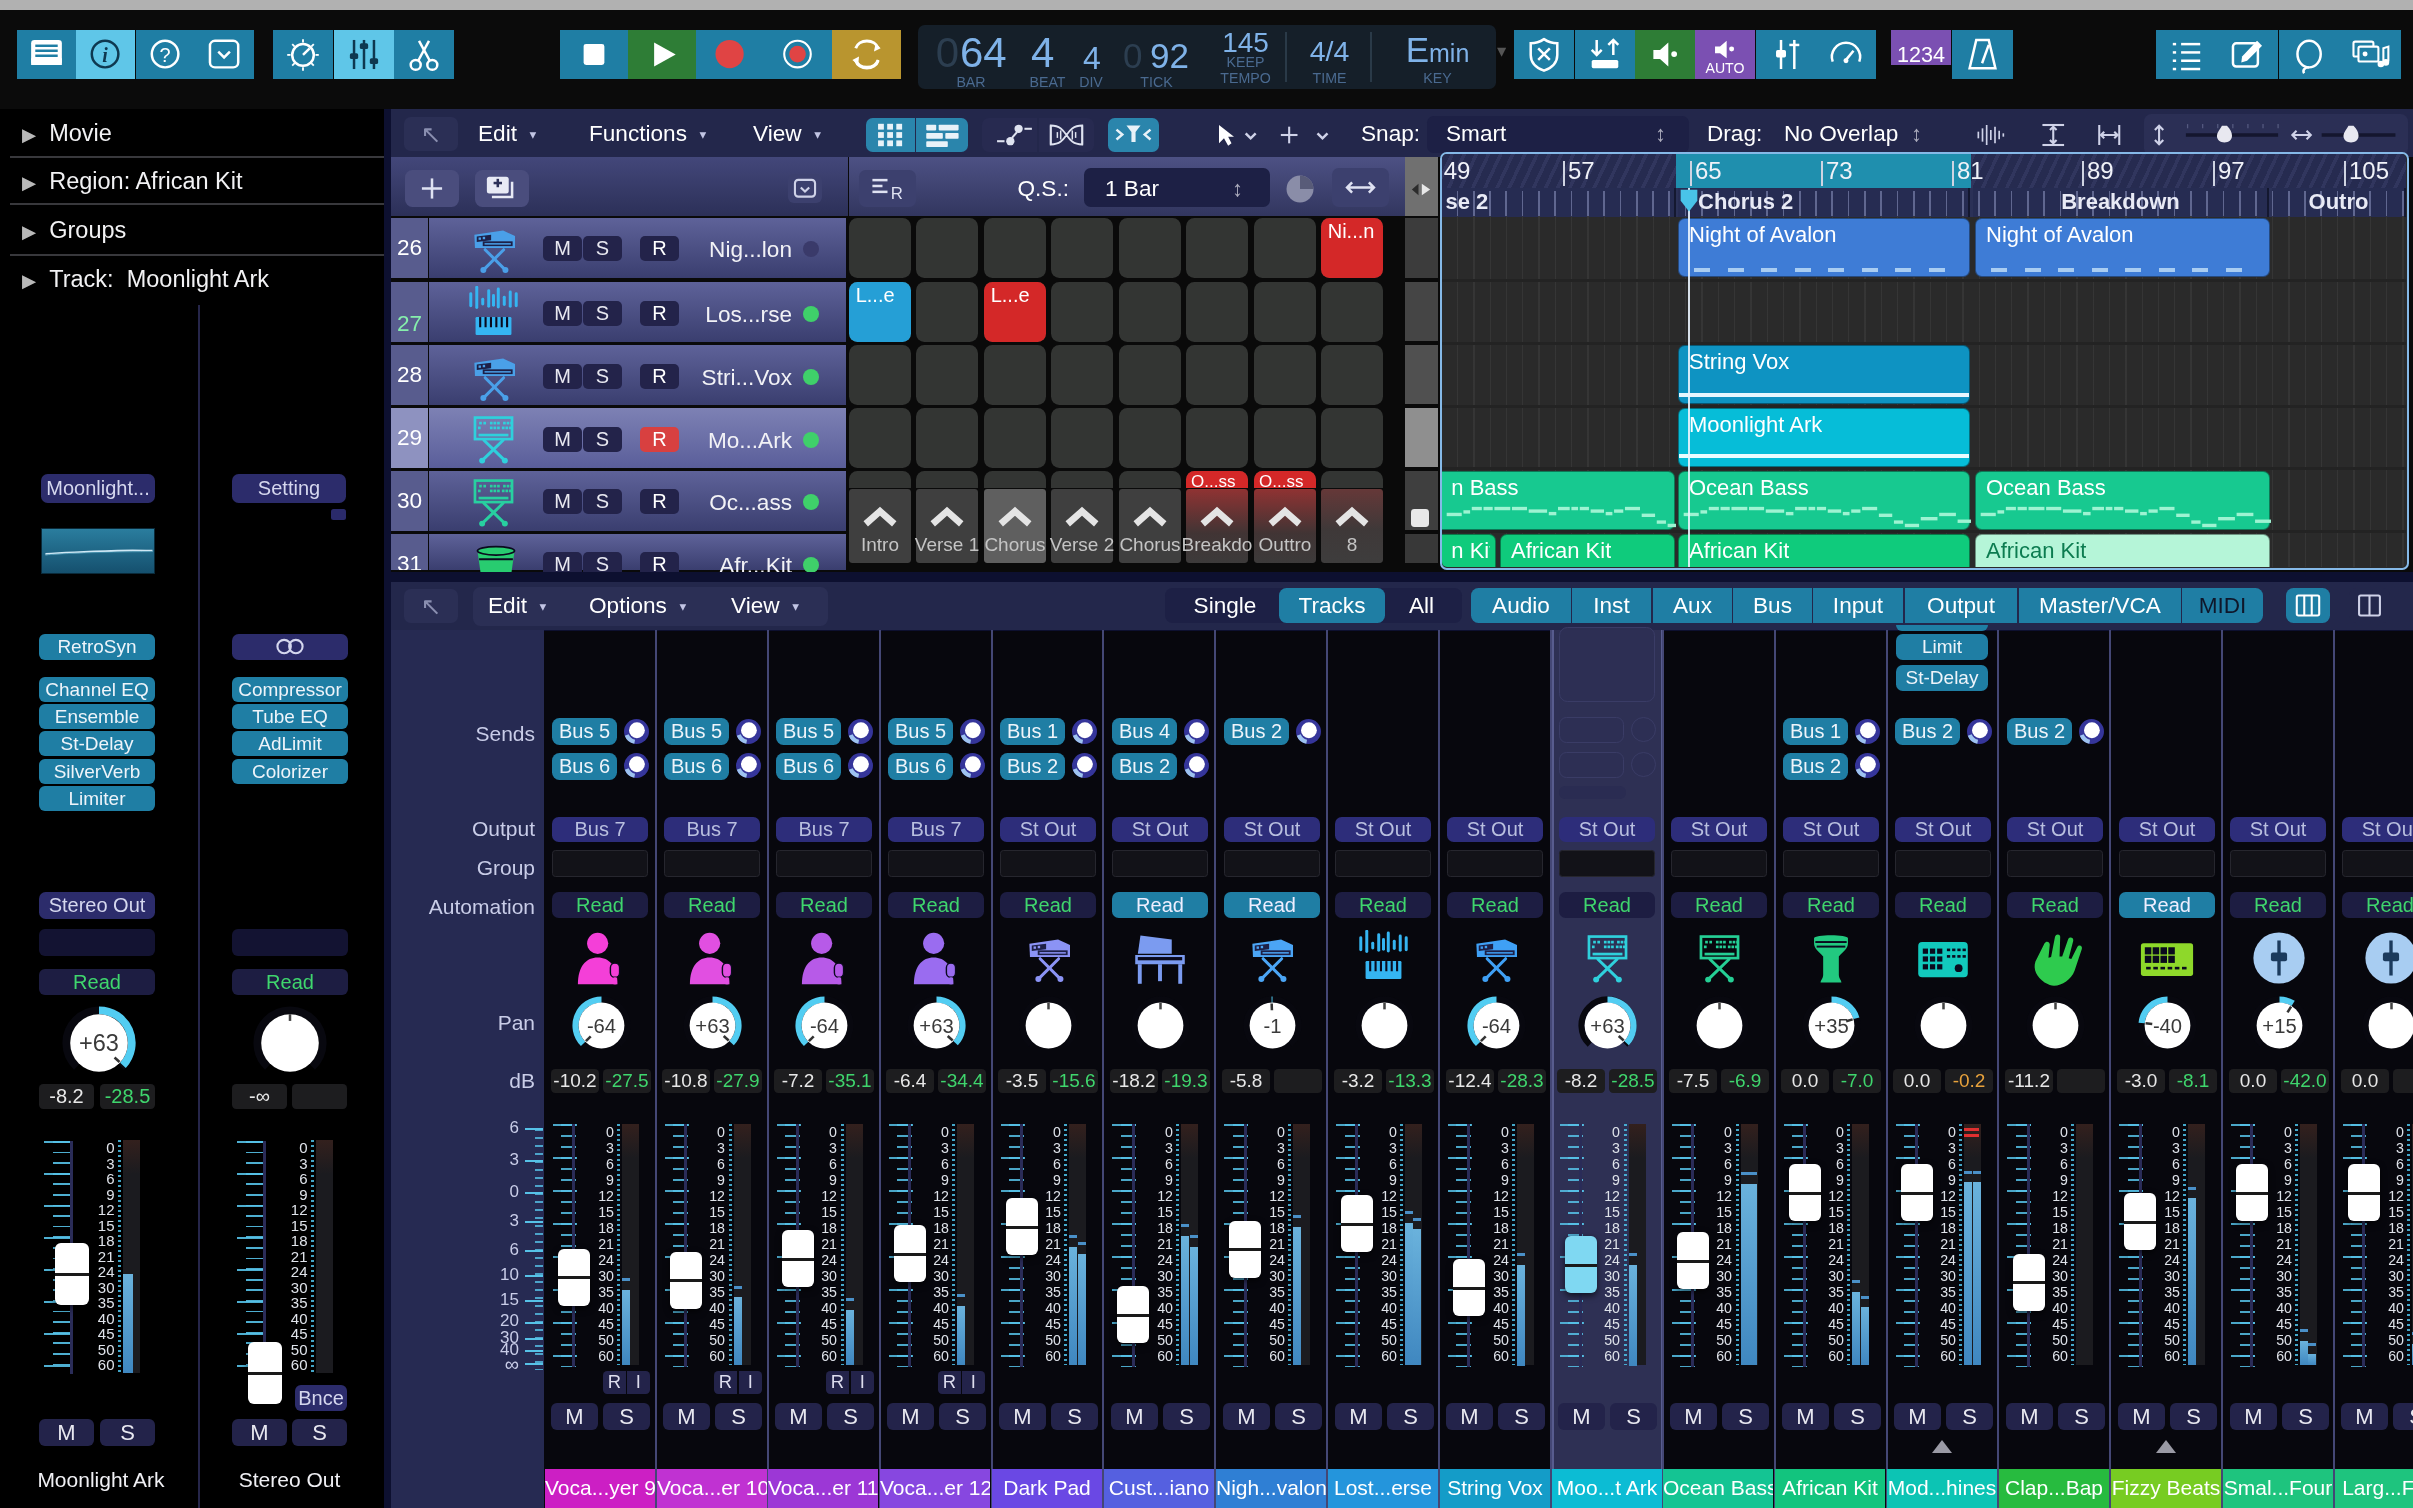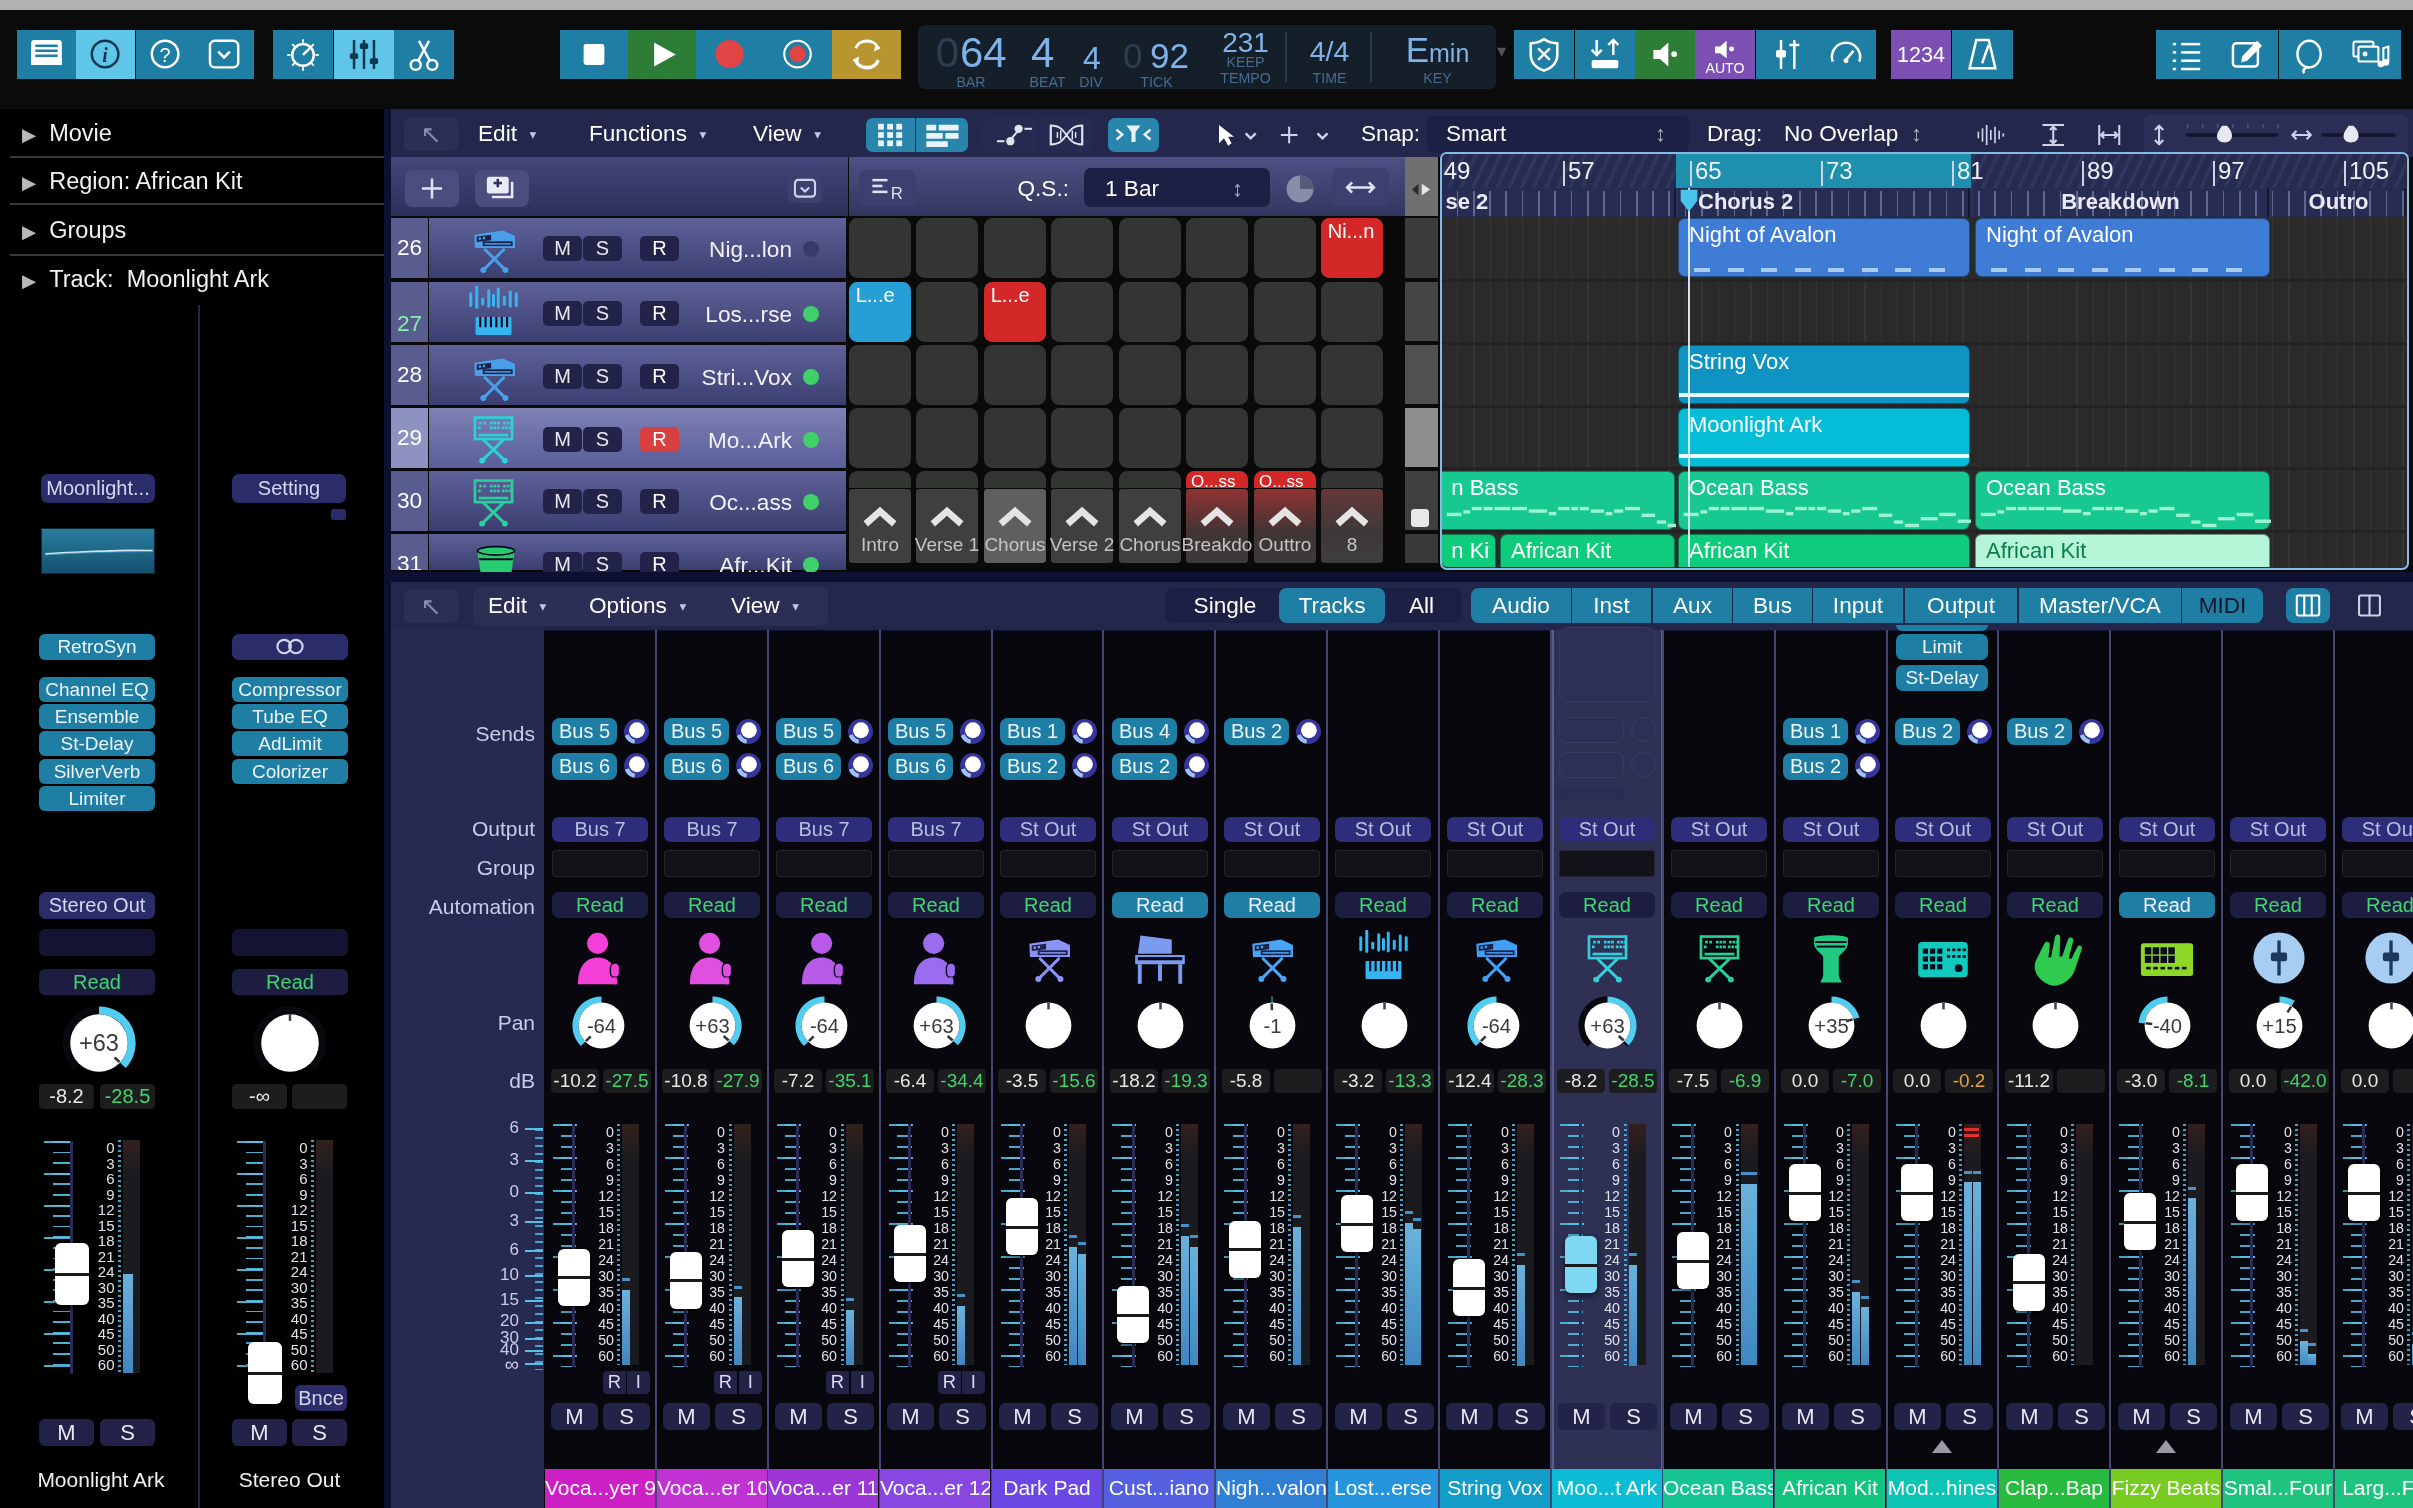--- a/index.html
+++ b/index.html
@@ -81,21 +81,21 @@
 <div style="left:925px;top:32px;width:34px;height:42px;color:#2c3e50;font-size:42px;line-height:42px;text-align:right;">0</div>
 <div style="left:960px;top:32px;width:101px;height:42px;color:#7fb2e8;font-size:42px;line-height:42px;">64</div>
 <div style="left:925px;top:74px;width:92px;height:15px;color:#4a6a90;font-size:14.2px;text-align:center;">BAR</div>
 <div style="left:1031px;top:32px;width:34px;height:42px;color:#7fb2e8;font-size:42px;line-height:42px;">4</div>
 <div style="left:1010px;top:74px;width:75px;height:15px;color:#4a6a90;font-size:14.2px;text-align:center;">BEAT</div>
 <div style="left:1083px;top:42px;width:50px;height:34px;color:#7fb2e8;font-size:32px;line-height:32px;">4</div>
 <div style="left:1066px;top:74px;width:50px;height:15px;color:#4a6a90;font-size:14.2px;text-align:center;">DIV</div>
 <div style="left:1123px;top:37px;width:30px;height:37px;color:#2c3e50;font-size:35px;line-height:37px;">0</div>
 <div style="left:1150px;top:37px;width:67px;height:37px;color:#7fb2e8;font-size:35px;line-height:37px;">92</div>
 <div style="left:1123px;top:74px;width:67px;height:15px;color:#4a6a90;font-size:14.2px;text-align:center;">TICK</div>
-<div style="left:1207px;top:28.5px;width:77px;height:28.5px;color:#7fb2e8;font-size:28px;line-height:28.5px;text-align:center;">231</div>
+<div style="left:1207px;top:28.5px;width:77px;height:28.5px;color:#7fb2e8;font-size:28px;line-height:28.5px;text-align:center;">145</div>
 <div style="left:1207px;top:54px;width:77px;height:15px;color:#4a6a90;font-size:14.2px;text-align:center;">KEEP</div>
 <div style="left:1207px;top:70px;width:77px;height:15px;color:#4a6a90;font-size:14.2px;text-align:center;">TEMPO</div>
 <div style="left:1285px;top:32px;width:1.7px;height:50px;background:#2a3a48;"></div>
 <div style="left:1291px;top:34px;width:77px;height:34px;color:#7fb2e8;font-size:28.5px;line-height:34px;text-align:center;">4/4</div>
 <div style="left:1291px;top:70px;width:77px;height:15px;color:#4a6a90;font-size:14.2px;text-align:center;">TIME</div>
 <div style="left:1370px;top:32px;width:1.7px;height:50px;background:#2a3a48;"></div>
 <div style="left:1379px;top:30px;width:117px;height:40px;color:#7fb2e8;font-size:35px;line-height:40px;text-align:center;">E<span style="font-size:25px;">min</span></div>
 <div style="left:1379px;top:70px;width:117px;height:15px;color:#4a6a90;font-size:14.2px;text-align:center;">KEY</div>
 <div style="left:1497px;top:40px;width:25px;height:25px;color:#555;font-size:18.4px;">▾</div>
 <div style="left:1514px;top:30px;width:60px;height:49px;background:#1f7ea4;border-radius:0;"><svg width="60" height="49" viewBox="0 0 72 59">
@@ -121,21 +121,21 @@
       <rect x="24" y="24" width="12" height="9" rx="2" fill="#fff"></rect>
       <line x1="46" y1="12" x2="46" y2="47" stroke="#fff" stroke-width="3"></line>
       <rect x="40" y="15" width="12" height="9" rx="2" fill="#fff" fill-opacity="0"></rect>
       <line x1="40" y1="18" x2="52" y2="18" stroke="#fff" stroke-width="3"></line>
     </svg></div>
 <div style="left:1816px;top:30px;width:60px;height:49px;background:#1f7ea4;border-radius:0;"><svg width="60" height="49" viewBox="0 0 72 59">
       <path d="M20 38 A 17 17 0 1 1 52 38" stroke="#fff" stroke-width="3" fill="none"></path>
       <line x1="36" y1="36" x2="45" y2="25" stroke="#fff" stroke-width="3"></line>
       <circle cx="36" cy="37" r="3" fill="#fff"></circle>
     </svg></div>
-<div style="left:1891px;top:30px;width:60px;height:49px;background:#7b50b2;border-radius:0;"><svg width="60" height="49" viewBox="0 0 72 59">
+<div style="left:1891px;top:30px;width:60px;height:35px;background:#7b50b2;border-radius:0;"><svg width="60" height="49" viewBox="0 0 72 59">
       <text x="36" y="38" font-size="26" fill="#fff" text-anchor="middle" font-family="Liberation Sans">1234</text>
     </svg></div>
 <div style="left:1952px;top:30px;width:61px;height:49px;background:#1f7ea4;border-radius:0;"><svg width="61" height="49" viewBox="0 0 73 59">
       <path d="M29 12 L44 12 L52 46 L21 46 Z" fill="none" stroke="#fff" stroke-width="3"></path>
       <line x1="36" y1="40" x2="44" y2="18" stroke="#fff" stroke-width="3"></line>
     </svg></div>
 <div style="left:2156px;top:30px;width:61px;height:49px;background:#1f7ea4;border-radius:0;"><svg width="61" height="49" viewBox="0 0 73 59">
       <g stroke="#fff" stroke-width="3">
         <line x1="20" y1="17" x2="24" y2="17"></line>
         <line x1="30" y1="17" x2="53" y2="17"></line>

